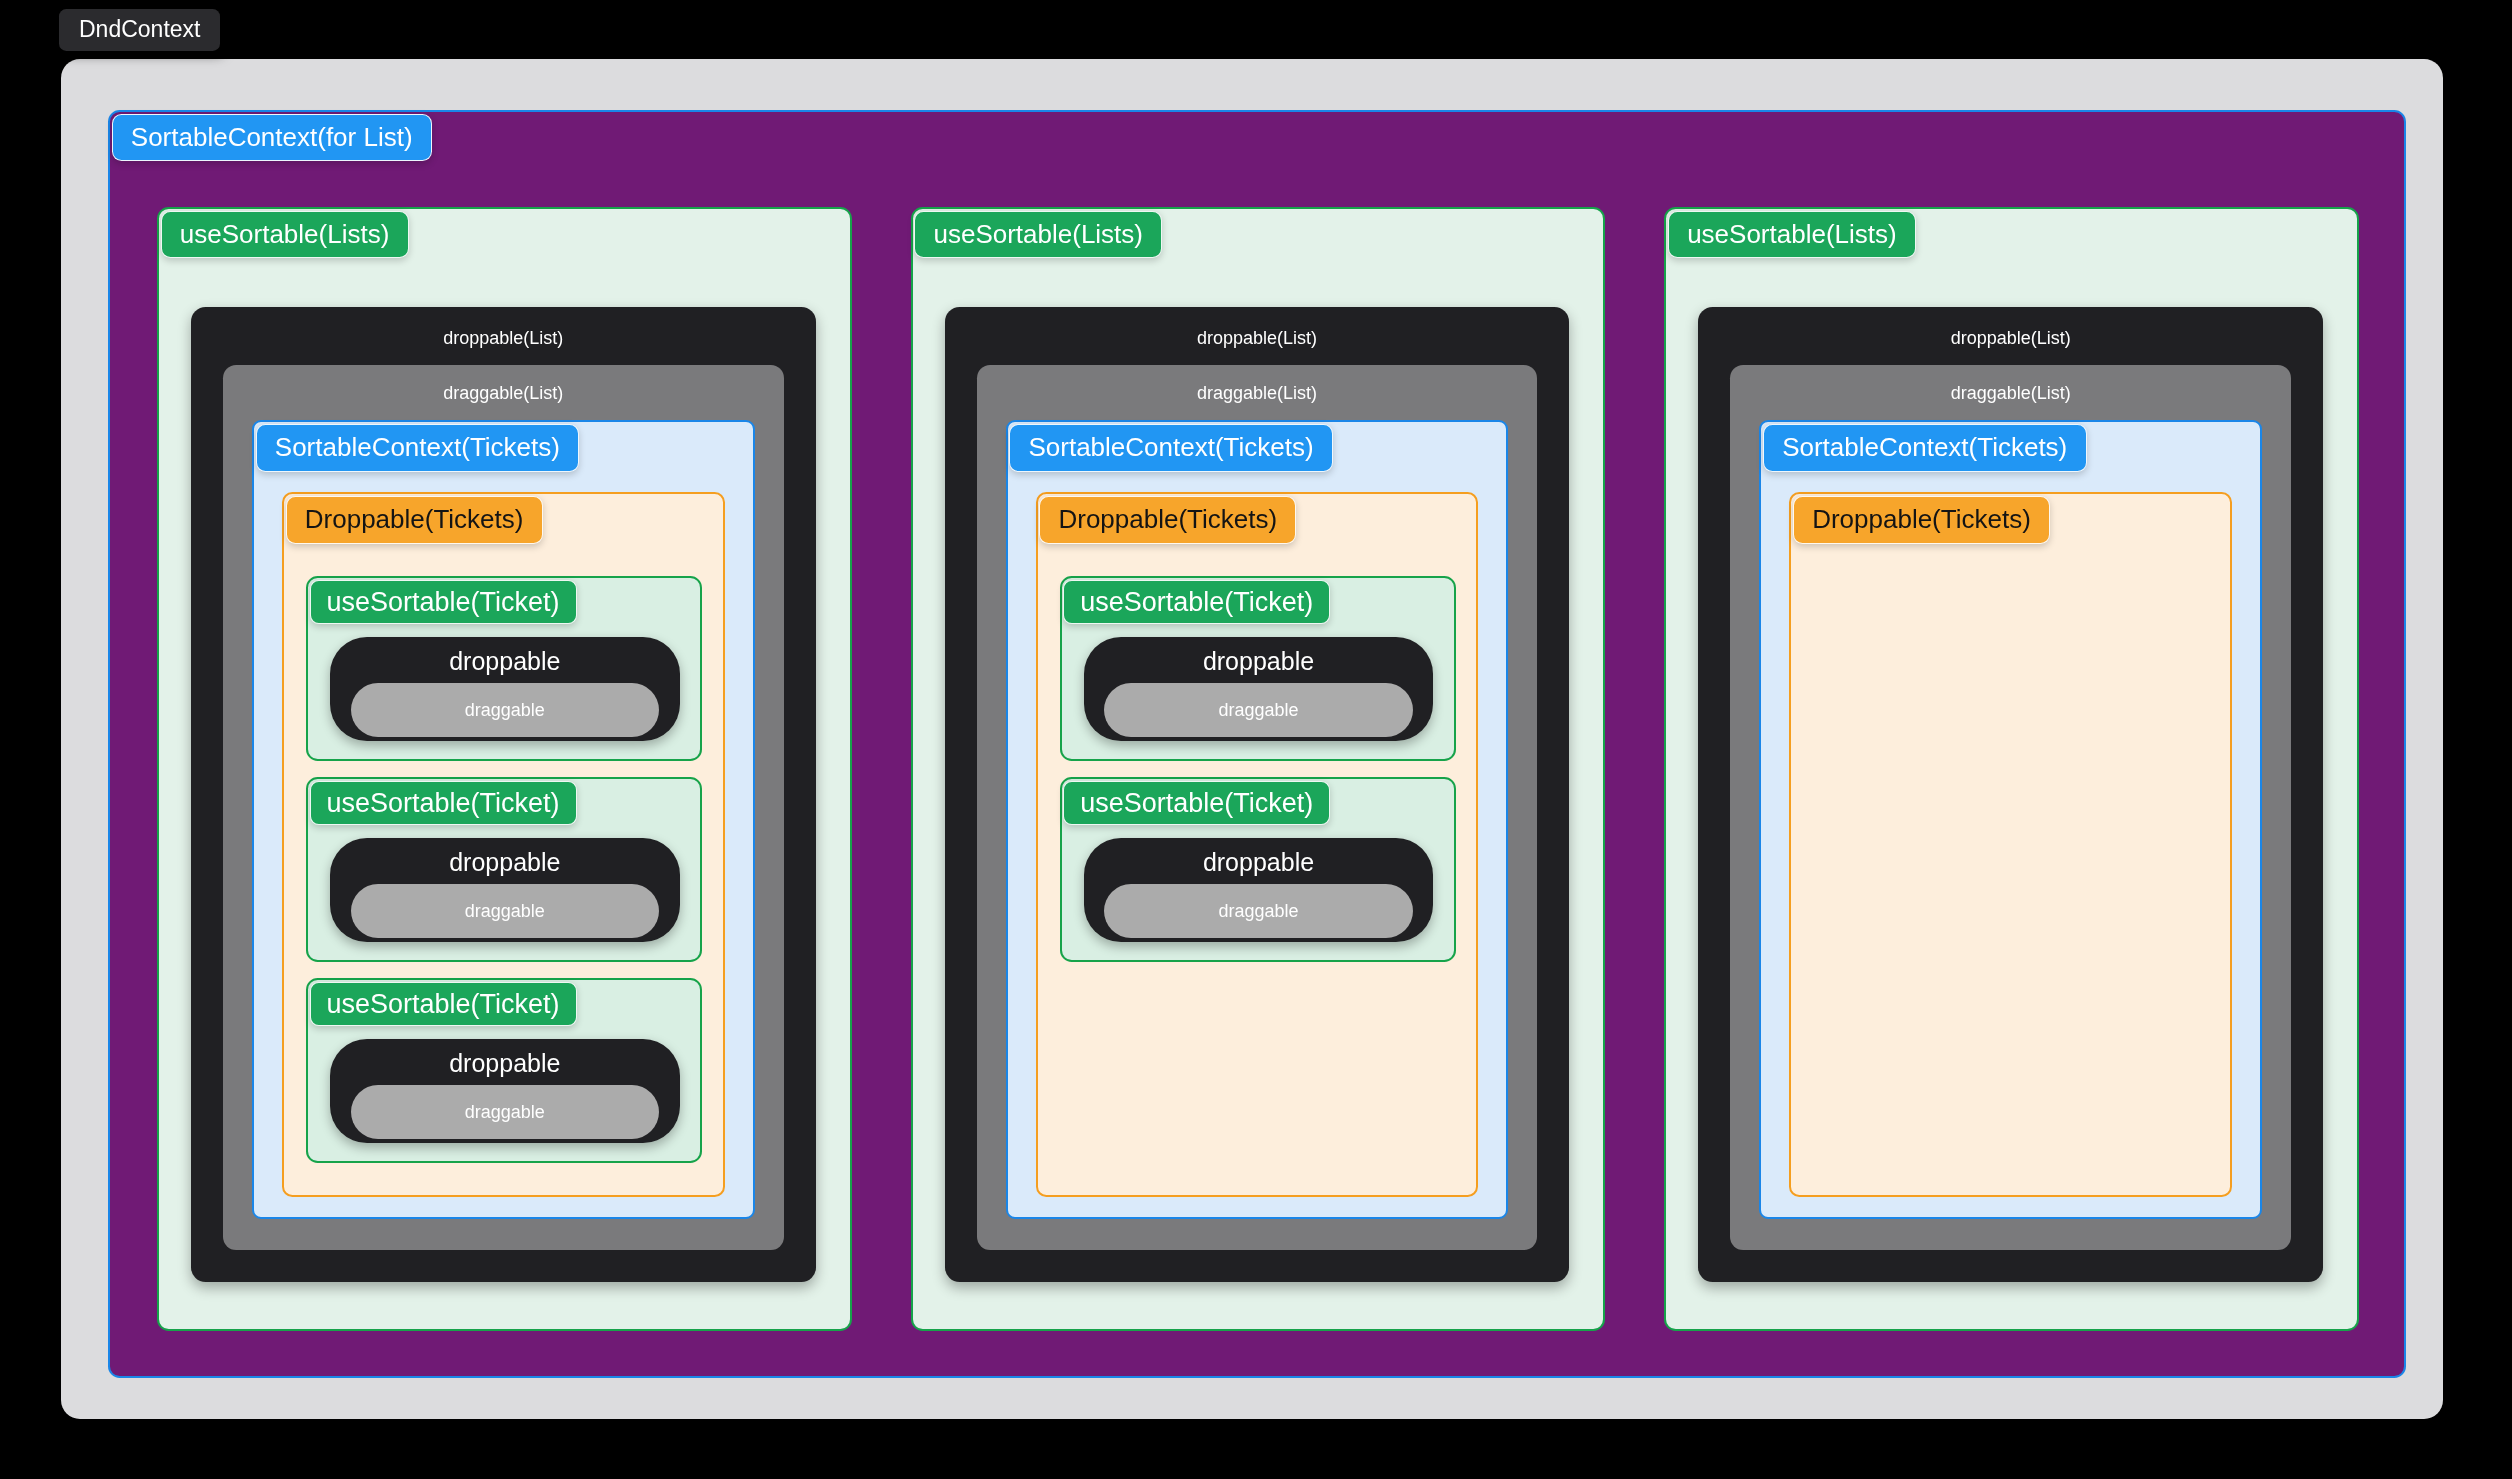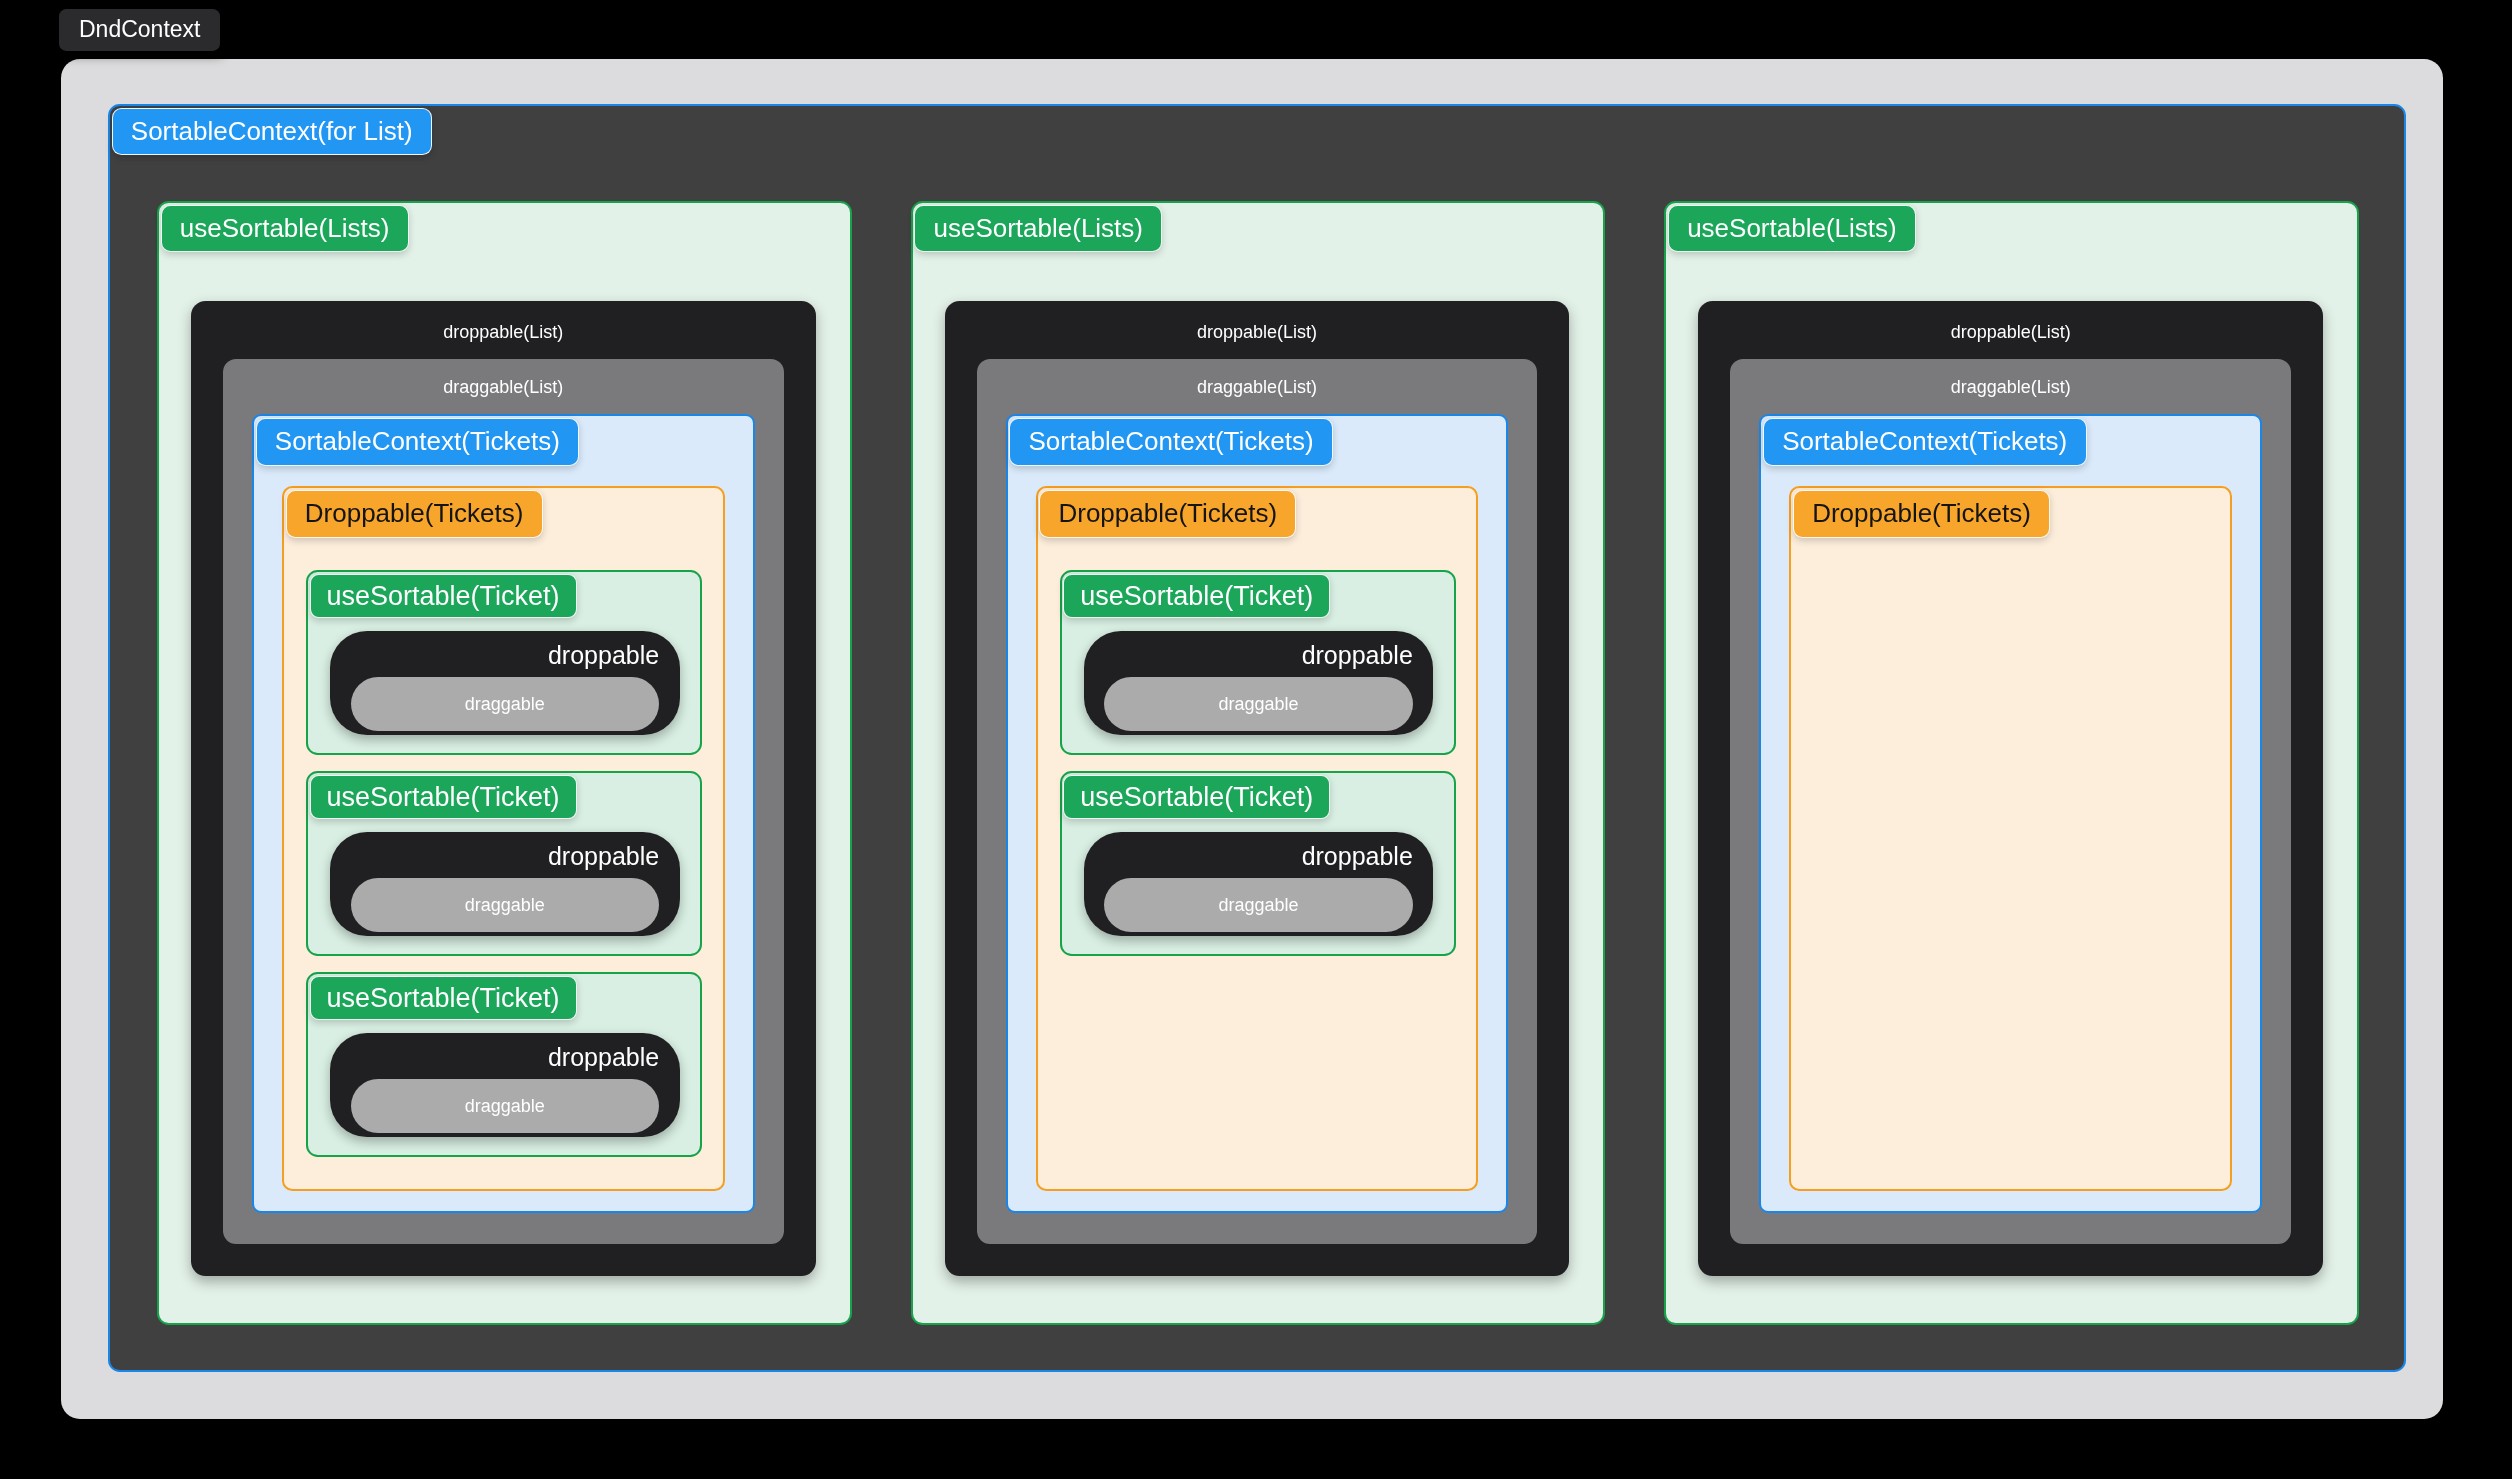--- a/index.html
+++ b/index.html
@@ -19,22 +19,22 @@
   }
 
   
   .outer-gray {
     position:absolute; left:61px; top:59px; width:2382px; height:1360px;
     background:#dcdcde; border-radius:19px;
   }
 
   
   .blue-outer {
-    position:absolute; left:47px; top:45px; width:2298px; height:1268px;
-    background:#404040; border:2.2px solid #1a86e8; border-radius:11.7px;padding-left:33px;
+    position:absolute; left:47px; top:51px; width:2298px; height:1268px;
+    background:#701a75; border:2.2px solid #1a86e8; border-radius:11.7px;padding-left:33px;
   }
 
   
   .badge {
     position:absolute; top:1.5px; left:1.5px; white-space:nowrap; z-index:3;
     padding:7.3px 18.3px; font-size:26px; line-height:1.2;
     border:1.5px solid rgba(255,255,255,.92); border-radius:9.5px;
     box-shadow:0 2.9px 7.3px rgba(0,0,0,.18);
   }
   .badge.blue   { background:#2196f3; color:#fff; }
@@ -87,21 +87,21 @@
   }
 
   
   .ticket {
     position:relative; flex:none; height:185px;
     background:#d9efe3; border:2.2px solid #16a34a; border-radius:11.7px;
     padding:59px 20.5px 0 22px;
   }
   .ticket-drop {
     height:104px; background:#202023; border-radius:37px;
-    display:flex; flex-direction:column; align-items:flex-end;
+    display:flex; flex-direction:column; align-items:center;
     padding:7.3px 20.5px 0; box-shadow:0 4.4px 10.3px rgba(0,0,0,.28);
   }
   .drop-label { color:#fff; font-size:25px; line-height:1.3; flex:none; }
   .pill {
     margin-top:5.9px; align-self:stretch; height:54px;
     background:#ababab; border-radius:28px;
     display:flex; align-items:center; justify-content:center;
     color:#fff; font-size:18px;
   }
 </style>

